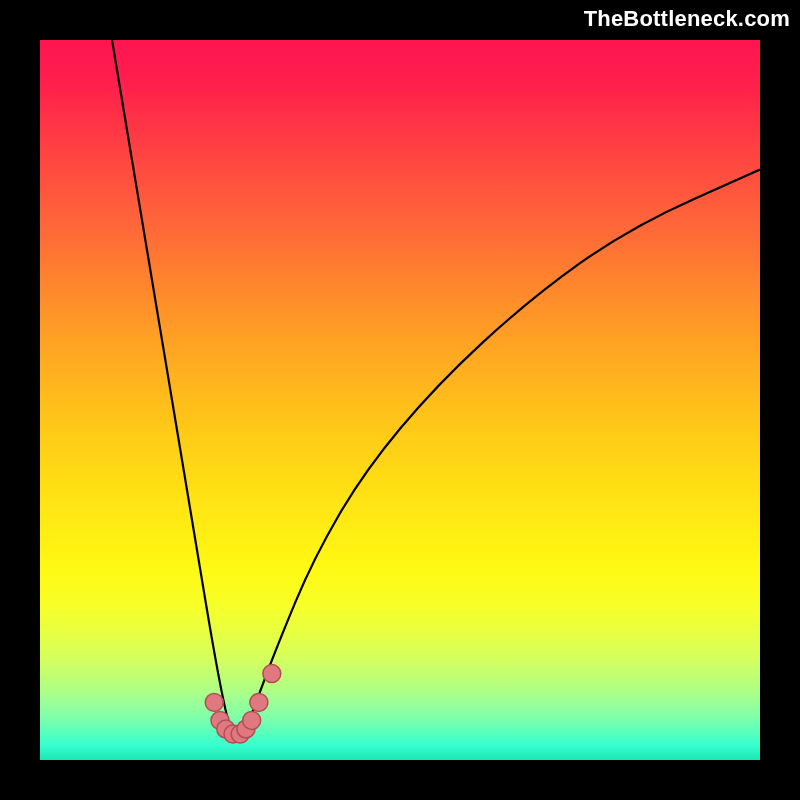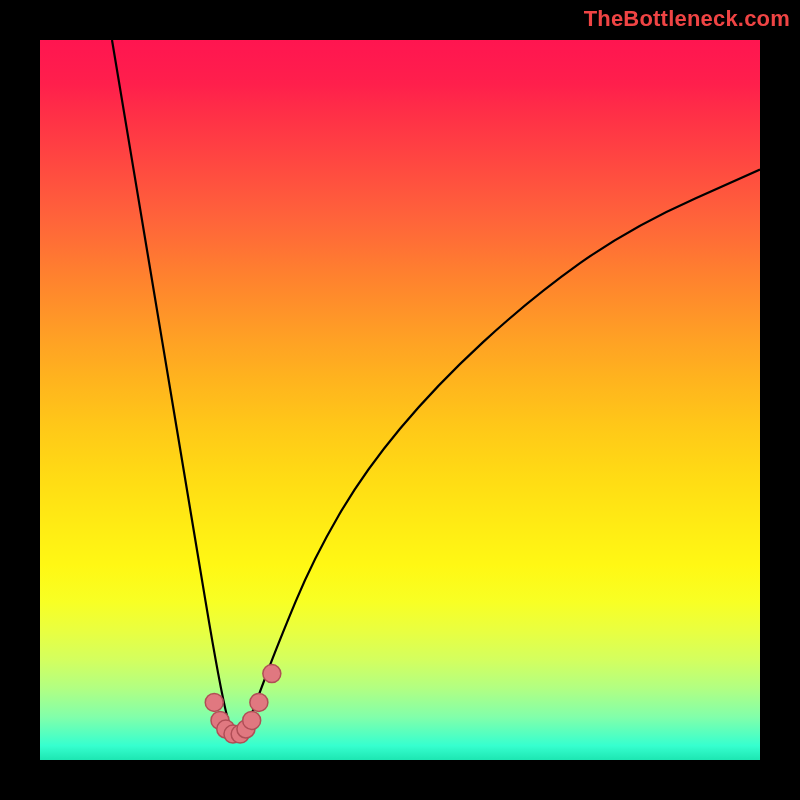--- a/index.html
+++ b/index.html
@@ -51,21 +51,21 @@
     width: 720px;
     height: 720px;
     pointer-events: none;
   }
   .watermark {
     position: absolute;
     top: 6px;
     right: 10px;
     font-size: 22px;
     font-weight: 600;
-    color: #ef4444;
+    color: #ffffff;
     letter-spacing: 0.2px;
   }
 </style>
 </head>
 <body>
 
 <div class="container">
 
   <div class="watermark">TheBottleneck.com</div>
 

